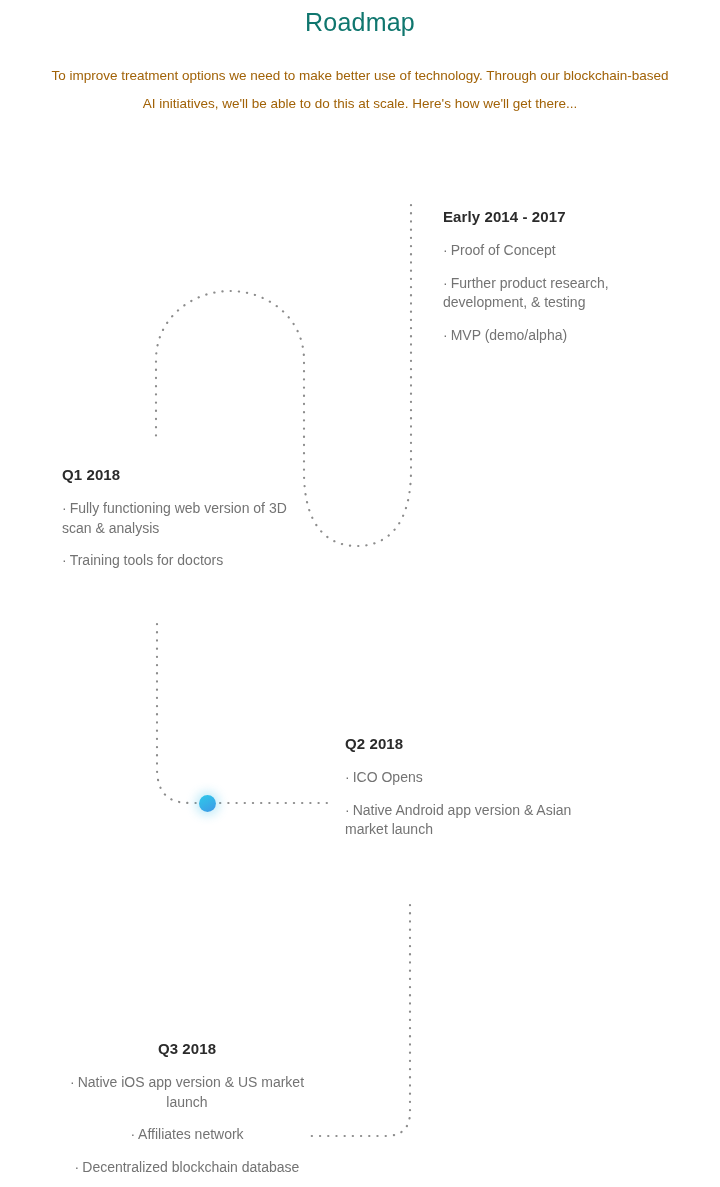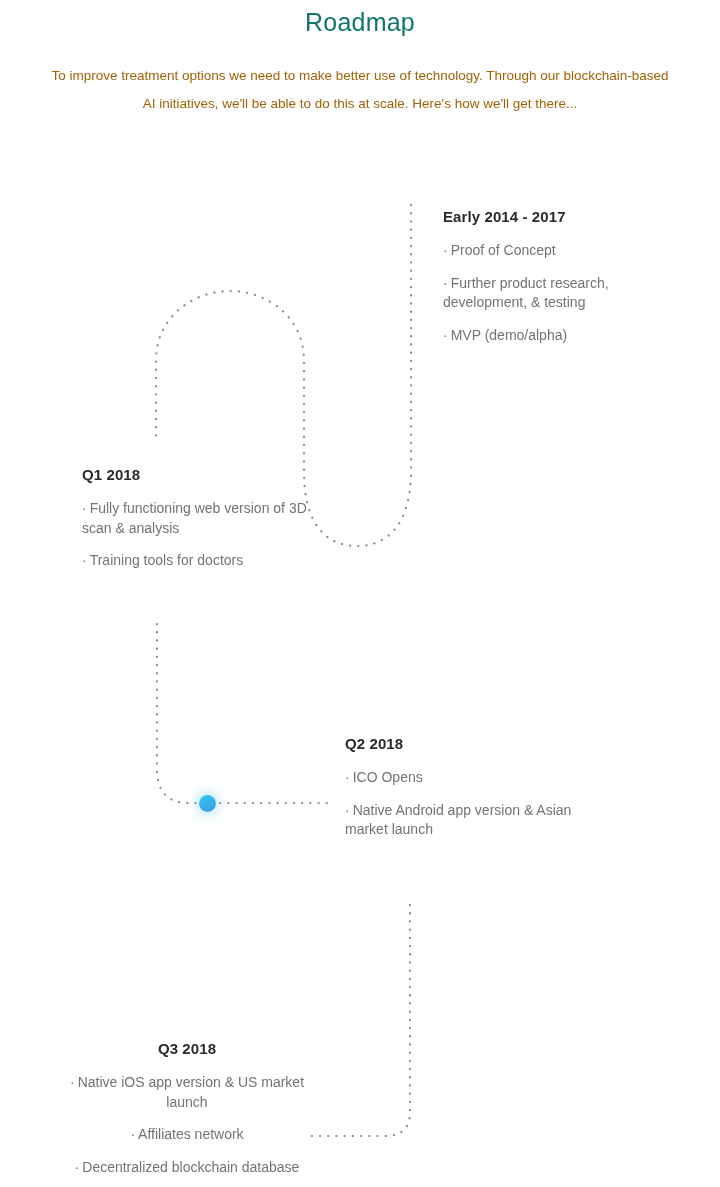--- a/index.html
+++ b/index.html
@@ -89,21 +89,21 @@
     color: #737373;
     margin-bottom: 13px;
     font-weight: 400;
   }
   .bullets li:last-child { margin-bottom: 0; }
   .bullet-mark {
     margin-right: 3px;
   }
 
   #ms-early { top: 208px; left: 443px; width: 250px; }
-  #ms-q1    { top: 466px; left: 62px;  width: 250px; margin-left: 20px; }
+  #ms-q1    { top: 466px; left: 62px;  width: 250px; }
   #ms-q2    { top: 735px; left: 345px; width: 250px; }
   #ms-q3    { top: 1040px; left: 62px; width: 250px; text-align: center; }
 </style>
 </head>
 <body>
 
 <div class="page-title">Roadmap</div>
 
 <div class="page-subtitle">To improve treatment options we need to make better use of technology. Through our blockchain-based AI initiatives, we'll be able to do this at scale. Here's how we'll get there...</div>
 

